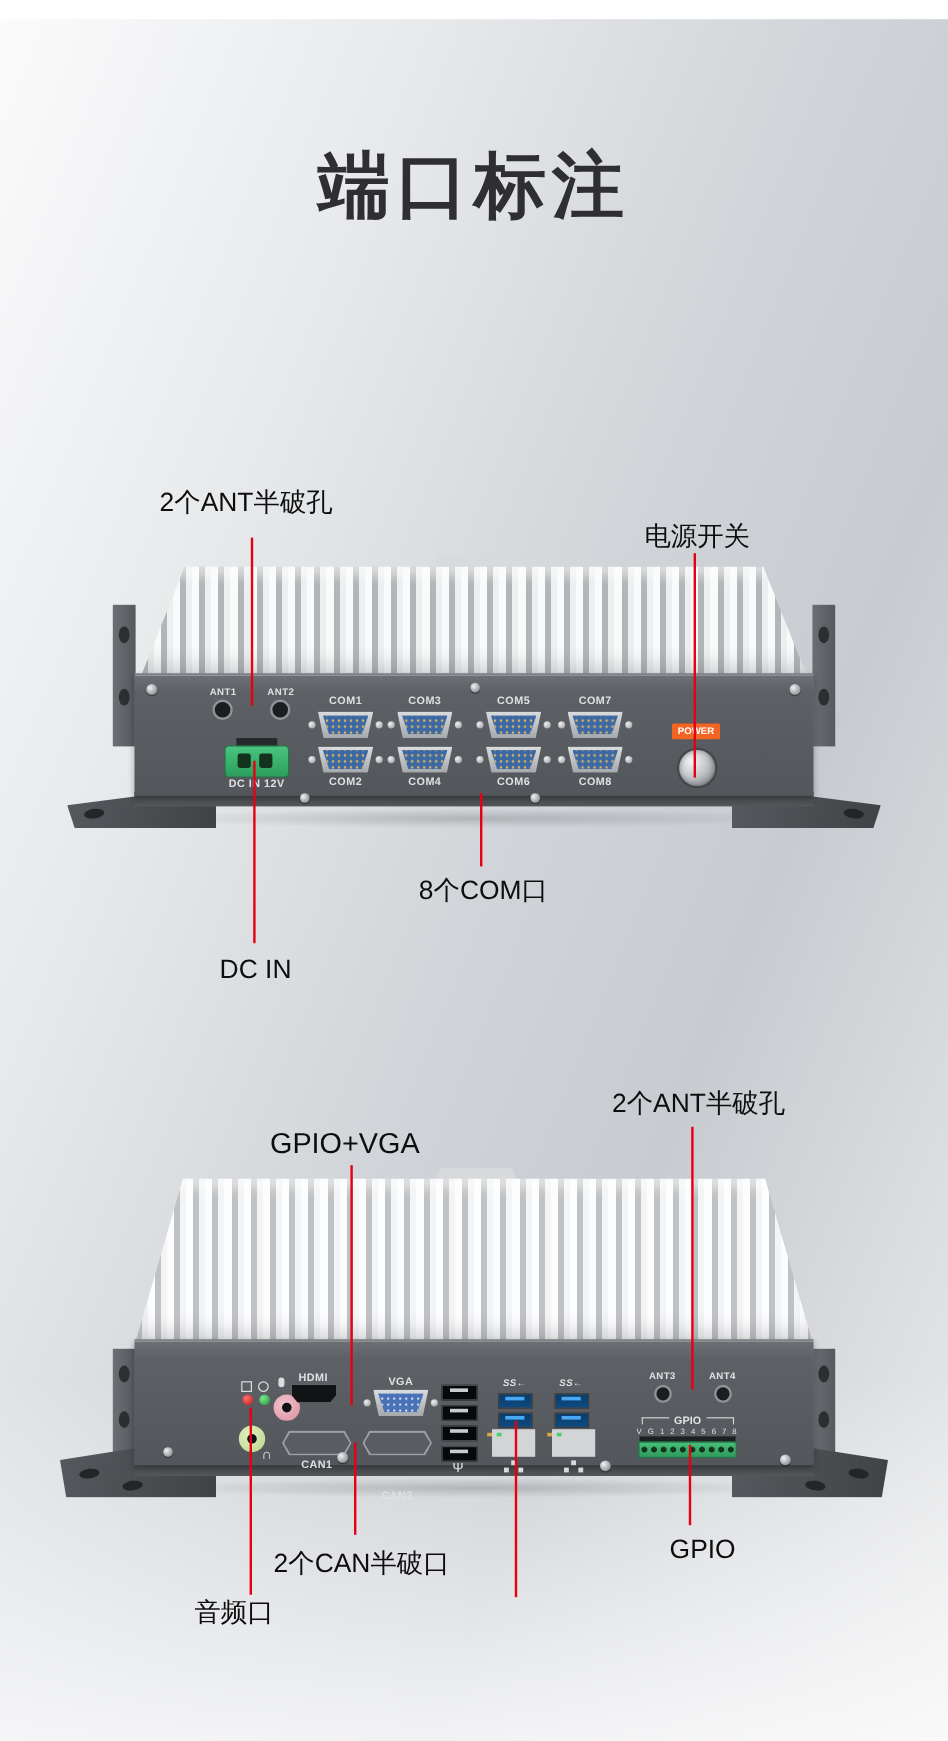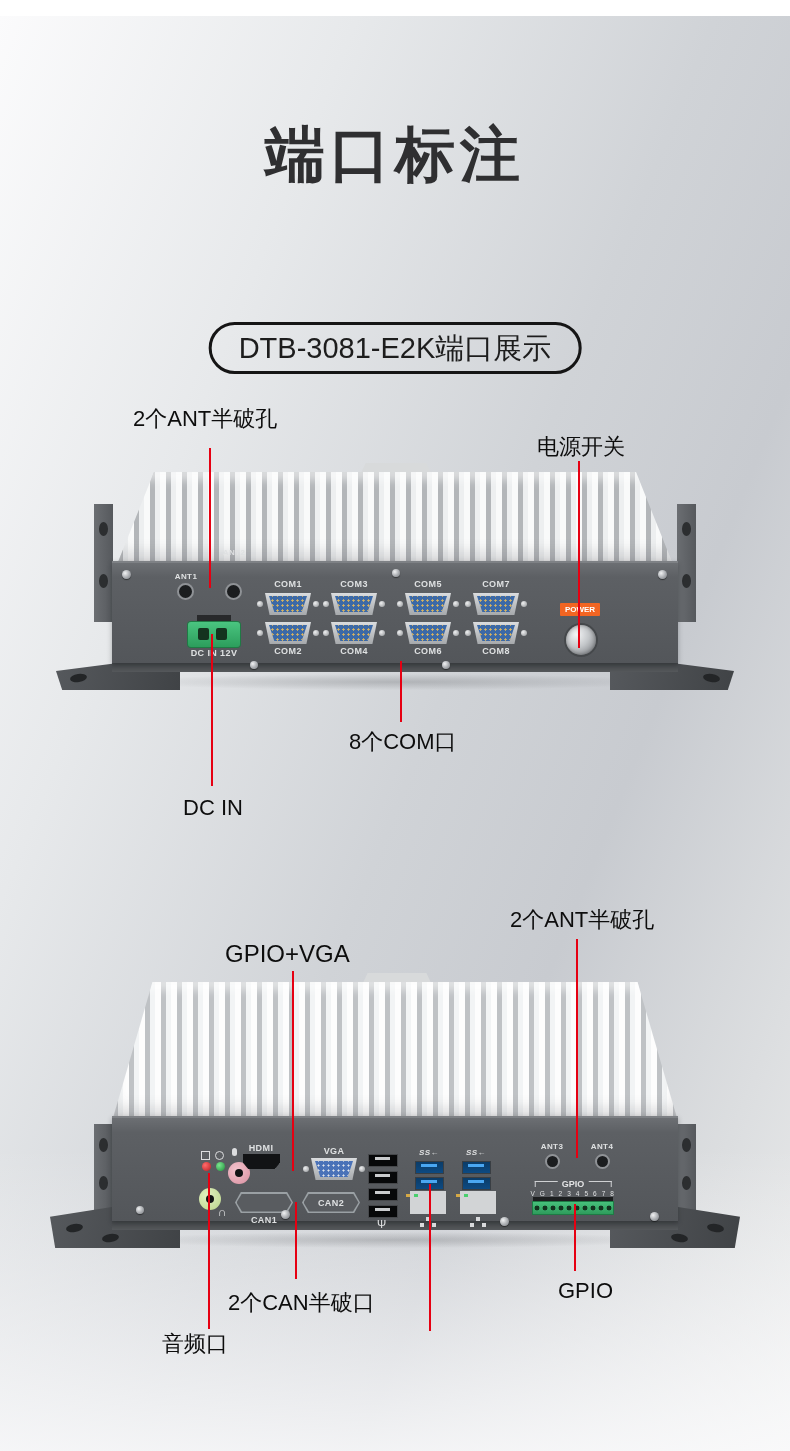--- a/index.html
+++ b/index.html
@@ -75,21 +75,20 @@
   .gblock{position:absolute;background-image:radial-gradient(circle at 4px 6px,#12341f 2.2px,rgba(0,0,0,0) 2.7px),linear-gradient(#46c07b,#2f9c5c);
      background-size:8px 12px,100% 100%;z-index:5;box-shadow:0 0 0 1px #1e7a45;}
   .ulines{position:absolute;text-align:center;font-size:20px;line-height:19px;color:#0d0d0d;transform:translateX(-50%);white-space:nowrap;z-index:40;}
 </style>
 </head>
 <body>
 
 <div class="stage">
 
   <div class="abs title">端口标注</div>
-  <div class="abs badge">DTB-3081-E2K端口展示</div>
 
   <div class="shadow" style="left:130px;top:658px;width:530px;height:16px;"></div>
   <div class="hstab" style="left:360px;top:447px;width:72px;height:12px;"></div>
   <div class="hs" style="left:118px;top:456px;width:554px;height:90px;clip-path:polygon(6.5% 0,93.5% 0,100% 100%,0 100%);"></div>
   <div class="ear" style="left:94px;top:488px;height:118px;">
     <span class="earh" style="left:5px;top:18px;"></span>
     <span class="earh" style="left:5px;top:70px;"></span>
   </div>
   <div class="ear" style="left:677px;top:488px;height:118px;">
     <span class="earh" style="left:5px;top:18px;"></span>
@@ -98,21 +97,21 @@
   <div class="wing" style="left:56px;top:636px;width:124px;height:38px;clip-path:polygon(0 50%,100% 8%,100% 100%,5% 100%);">
     <span class="wingh" style="left:14px;top:22px;transform:rotate(-8deg);"></span>
   </div>
   <div class="wing" style="left:610px;top:636px;width:124px;height:38px;clip-path:polygon(0 8%,100% 50%,95% 100%,0 100%);">
     <span class="wingh" style="right:14px;top:22px;transform:rotate(8deg);"></span>
   </div>
   <div class="base" style="left:112px;top:644px;width:566px;height:12px;"></div>
   <div class="panel" style="left:112px;top:545px;width:566px;height:102px;"></div>
 
   <div class="wlabel tiny" style="left:186px;top:556px;">ANT1</div>
-  <div class="wlabel tiny" style="left:234px;top:532px;">ANT2</div>
+  <div class="wlabel tiny" style="left:234px;top:556px;">ANT2</div>
   <div class="hole" style="left:177px;top:567px;width:17px;height:17px;"></div>
   <div class="hole" style="left:225px;top:567px;width:17px;height:17px;"></div>
 
   <div class="dcclamp" style="left:197px;top:599px;"></div>
   <div class="dc" style="left:188px;top:606px;">
     <span class="dch" style="left:10px;"></span>
     <span class="dch" style="left:28px;"></span>
   </div>
   <div class="dcdot" style="left:181px;top:615px;"></div>
   <div class="dcdot" style="left:243px;top:615px;"></div>
@@ -252,21 +251,21 @@
 
   <div class="knock" style="left:235px;top:1176px;">
       <span class="o"></span>
       <span class="i"></span>
     </div>
   <div class="knock" style="left:302px;top:1176px;">
       <span class="o"></span>
       <span class="i"></span>
     </div>
   <div class="wlabel" style="left:264px;top:1199px;">CAN1</div>
-  <div class="wlabel" style="left:331px;top:1182px;">CAN2</div>
+  <div class="wlabel" style="left:331px;top:1225px;">CAN2</div>
 
   <div class="usb2" style="left:368px;top:1138px;"></div>
   <div class="usb2" style="left:368px;top:1155px;"></div>
   <div class="usb2" style="left:368px;top:1172px;"></div>
   <div class="usb2" style="left:368px;top:1189px;"></div>
   <div class="micon" style="left:377px;top:1202px;font-size:11px;">Ψ</div>
 
   <div class="wlabel" style="left:429px;top:1132px;font-style:italic;font-size:8px;">SS←</div>
   <div class="wlabel" style="left:476px;top:1132px;font-style:italic;font-size:8px;">SS←</div>
   <div class="usb3" style="left:415px;top:1145px;"></div>

